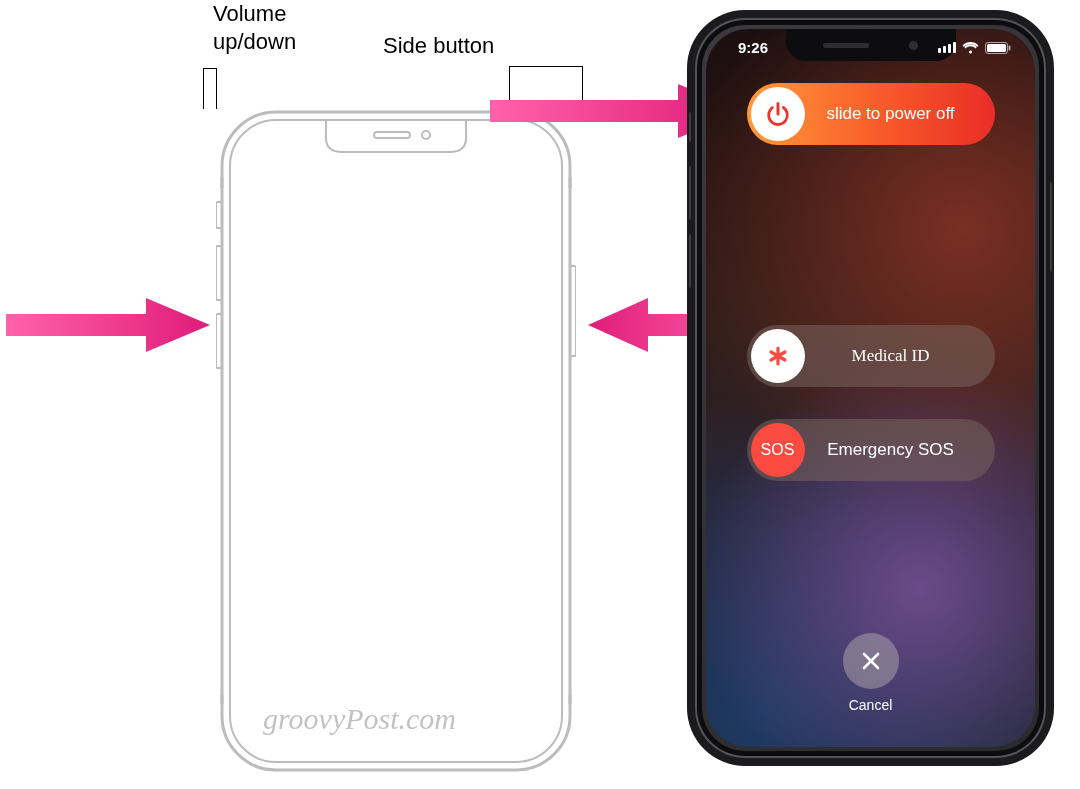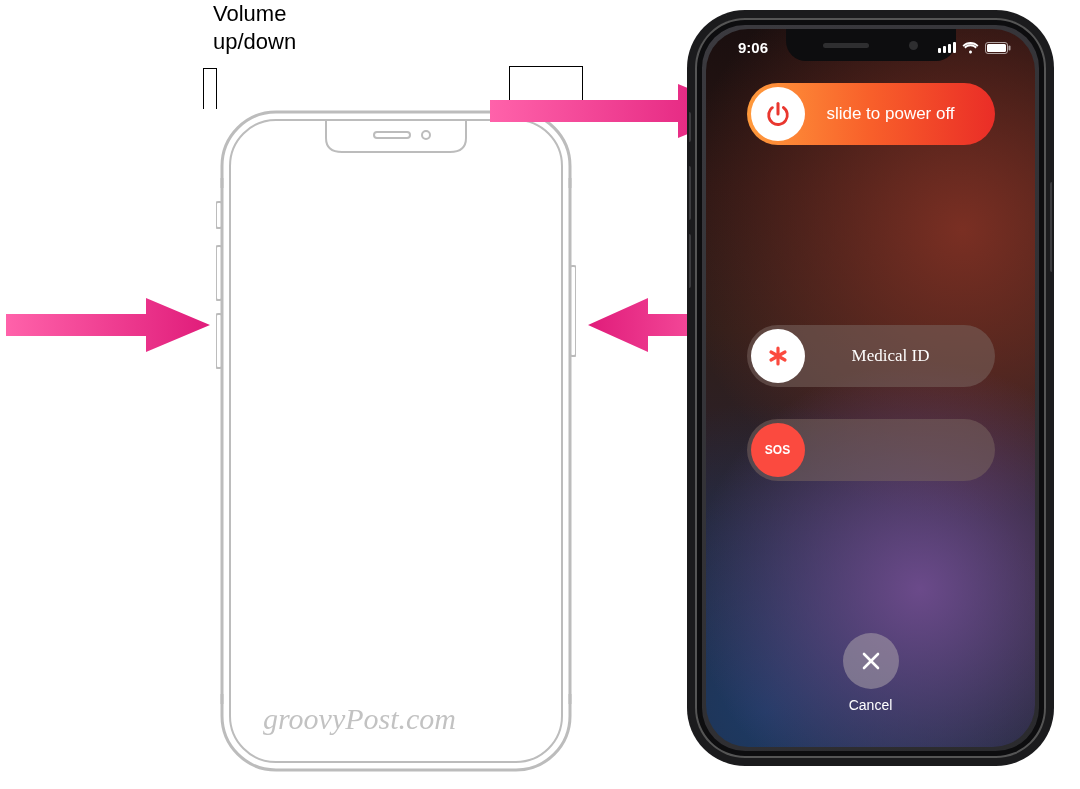--- a/index.html
+++ b/index.html
@@ -210,20 +210,21 @@
   }
 
 </style>
 </head>
 <body>
 
 <div class="stage">
 
   <div class="vol-label">Volume
 up/down</div>
+  <div class="side-label">Side button</div>
 
   <div class="bracket vol-bracket"></div>
   <div class="bracket side-bracket"></div>
 
   <div class="outline-phone">
     <svg viewBox="0 0 360 670" width="360" height="670">
 
       <rect x="6" y="6" width="348" height="658" rx="54" ry="54" fill="none" stroke="#bcbcbc" stroke-width="3"></rect>
 
       <rect x="14" y="14" width="332" height="642" rx="46" ry="46" fill="none" stroke="#bcbcbc" stroke-width="2"></rect>
@@ -288,21 +289,21 @@
     <div class="real-bezel"></div>
 
     <div class="real-screen">
 
       <div class="real-notch">
         <span class="ear"></span>
         <span class="cam"></span>
       </div>
 
       <div class="status-bar">
-        <div class="status-left">9:06</div>
+        <div class="status-left">9:26</div>
         <div class="status-right">
           <span class="sig-bars">
             <i></i>
               <i></i>
               <i></i>
               <i></i>
           </span>
           <span class="wifi-icon">
             <svg width="17" height="12" viewBox="0 0 17 12">
               <path d="M8.5 11.5c.8 0 1.5-.7 1.5-1.5S9.3 8.5 8.5 8.5 7 9.2 7 10s.7 1.5 1.5 1.5zM3.5 6.4C4.9 5 6.6 4.2 8.5 4.2s3.6.8 5 2.2l1.3-1.3C13 3.3 10.9 2.3 8.5 2.3S4 3.3 2.2 5.1L3.5 6.4zM.5 3.4C2.7 1.2 5.5 0 8.5 0s5.8 1.2 8 3.4l-1.3 1.3C13.4 2.9 11 1.9 8.5 1.9S3.6 2.9 1.8 4.7L.5 3.4z" fill="#fff"></path>
@@ -338,23 +339,24 @@
               <line x1="12" y1="4" x2="12" y2="20"></line>
               <line x1="5" y1="8" x2="19" y2="16"></line>
               <line x1="5" y1="16" x2="19" y2="8"></line>
             </g>
           </svg>
         </div>
         <div class="lbl">Medical ID</div>
       </div>
 
       <div class="pill emergency">
-        <div class="knob red" style="color:#fff;font-weight:700;font-size:12px;">
+        <div class="knob red" style="color:#fff;font-weight:400;font-size:16px;">
           <span>SOS</span>
         </div>
+        <div class="lbl">Emergency SOS</div>
       </div>
 
       <div class="cancel-wrap">
         <div class="cancel-btn">
           <svg width="22" height="22" viewBox="0 0 22 22">
             <line x1="4" y1="4" x2="18" y2="18" stroke="#fff" stroke-width="2.6" stroke-linecap="round"></line>
             <line x1="18" y1="4" x2="4" y2="18" stroke="#fff" stroke-width="2.6" stroke-linecap="round"></line>
           </svg>
         </div>
         <div class="cancel-lbl">Cancel</div>

